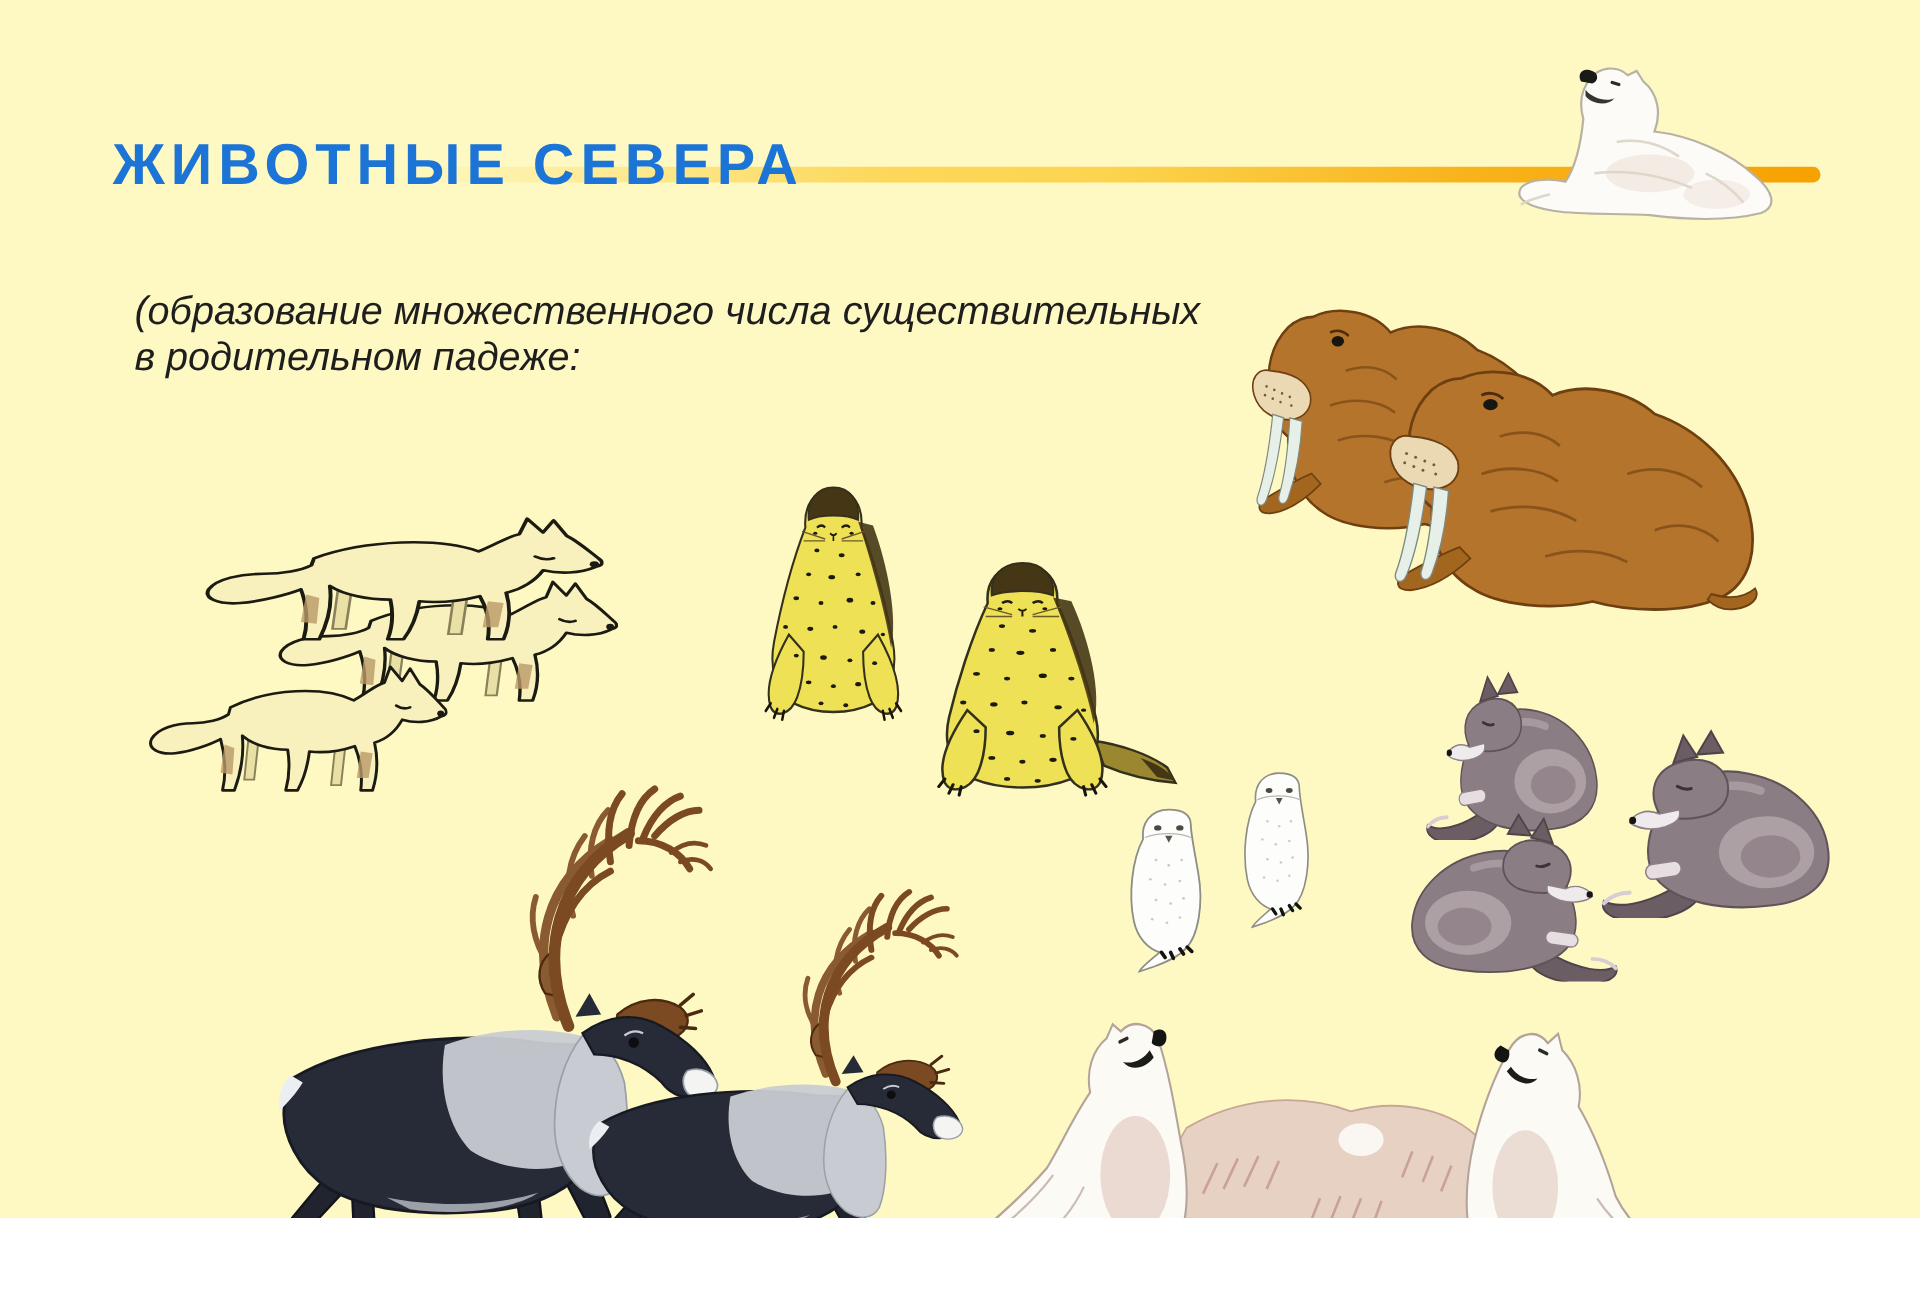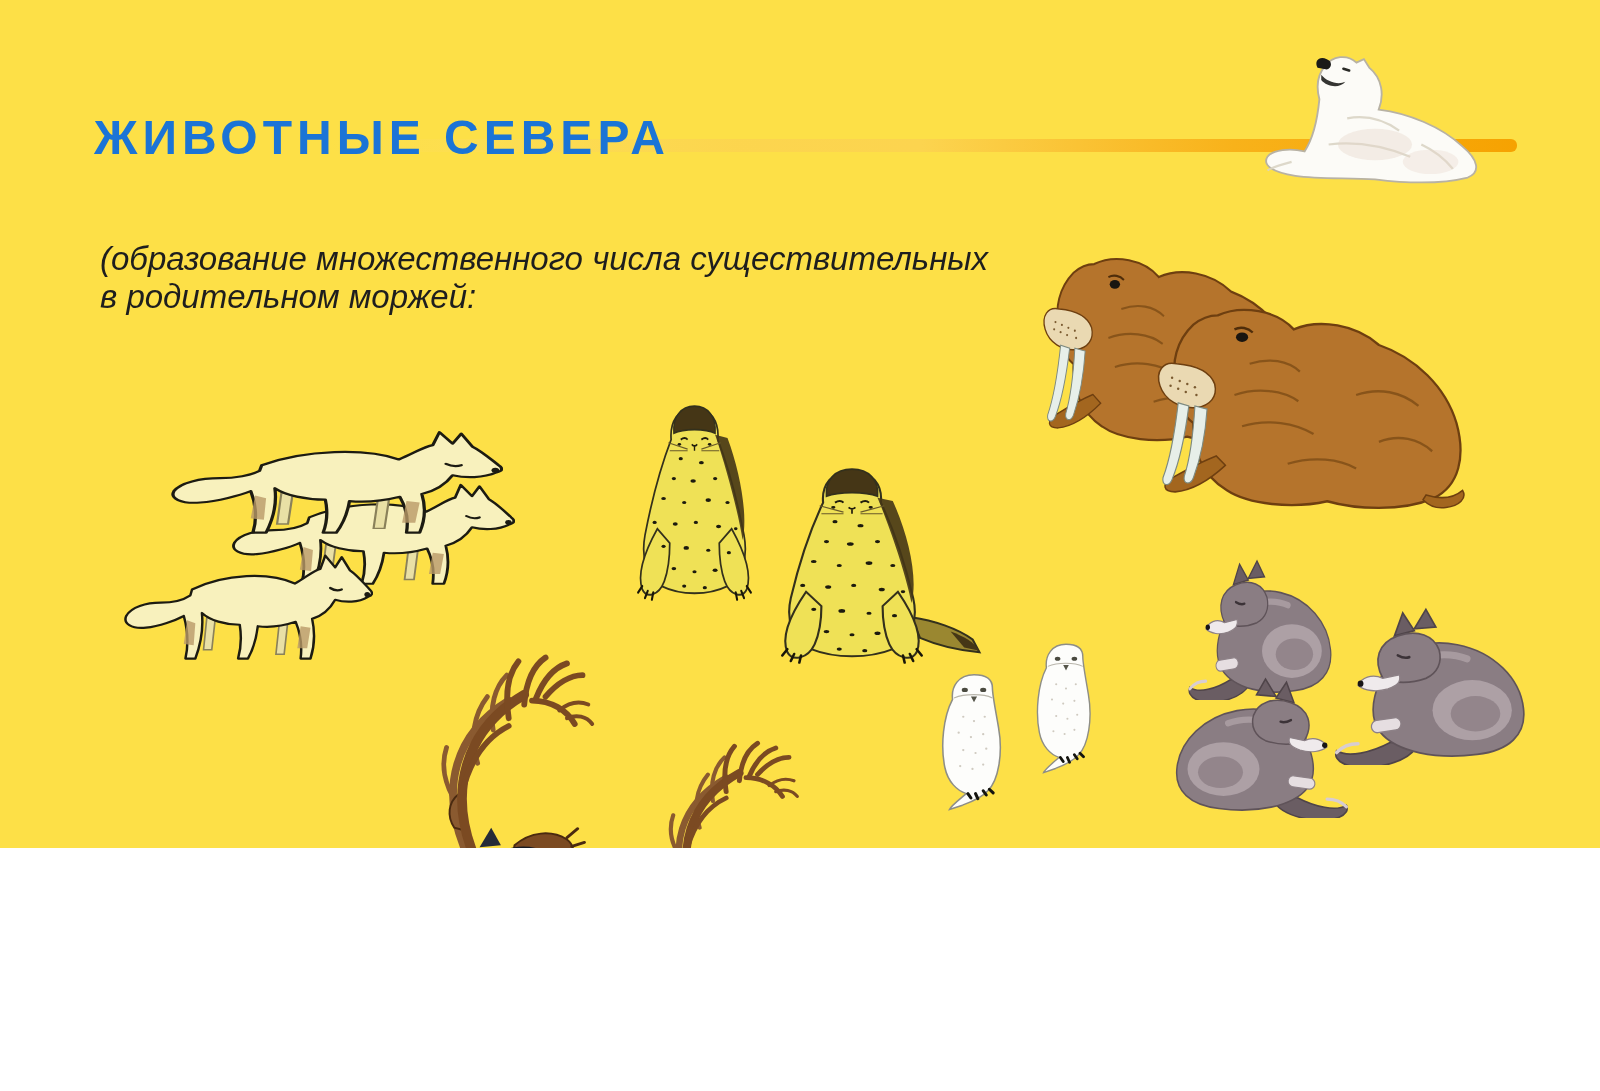--- a/index.html
+++ b/index.html
@@ -1,38 +1,38 @@
 <!DOCTYPE html>
 <html><head>
 <meta charset="utf-8">
 <style>
   html,body{margin:0;padding:0;background:#ffffff;}
   .page{
-    position:relative;width:1600px;height:848px;background:#fde047;
+    position:relative;width:1600px;height:1015px;background:#fef9c3;
     overflow:hidden;font-family:"Liberation Sans","DejaVu Sans",sans-serif;
   }
   .abs{position:absolute;}
   
   .rule{
     left:100px;top:139px;width:1417px;height:13px;z-index:1;border-radius:6px;
     background:linear-gradient(to right,
       rgba(252,222,100,0) 0%, rgba(252,222,100,0) 16%,
       rgba(252,219,96,0.45) 28%, rgba(252,212,79,0.9) 45%,
       #fcd44f 58%, #f8b21a 80%, #f6a201 100%);
   }
   .title{
     left:94px;top:110px;z-index:2;margin:0;
     font-size:48px;font-weight:bold;letter-spacing:5px;color:#1b74d6;
     white-space:nowrap;
   }
   .bear-top{left:1236px;top:40px;z-index:3;}
   
   .task{left:100px;top:240px;width:900px;z-index:2;color:#1e1e1e;}
   .task p{margin:0;font-size:33px;line-height:38px;white-space:nowrap;}
-  .task .it{font-style:italic;}
+  .task .it{font-style:italic;margin-left:12px;}
   
   .ill{z-index:2;}
   .flip{transform:scaleX(-1);}
   
   .underline{
     left:382px;top:1084px;width:116px;height:5px;background:#2da2ea;
     border-radius:2px;z-index:4;
   }
 </style>
 </head>
@@ -52,21 +52,21 @@
              M200,120 C216,128 228,140 234,148 M60,140 C46,144 36,148 34,150" fill="none" stroke="#d9d4c4" stroke-width="2.5" opacity="0.9"></path>
     <ellipse cx="150" cy="120" rx="40" ry="18" fill="#e7d6ca" opacity="0.4"></ellipse>
     <ellipse cx="210" cy="140" rx="30" ry="14" fill="#e7d6ca" opacity="0.35"></ellipse>
     <path d="M88,32 C84,24 90,18 98,22 C104,24 104,32 98,34 Z" fill="#1a1a18"></path>
     <path d="M92,40 C98,48 110,52 118,48 C112,56 98,54 92,46 Z" fill="#1f1f1c" opacity="0.9"></path>
     <path d="M116,33 l6,2" stroke="#2a2a26" stroke-width="3" stroke-linecap="round"></path>
   </svg>
 
   <div class="abs task">
     <p class="it">(образование множественного числа существительных</p>
-    <p class="it">в родительном моржей:</p>
+    <p class="it">в родительном падеже:</p>
   </div>
 
   <svg class="abs ill" style="left:1018px;top:222px;" width="310" height="232" viewBox="0 0 480 320" preserveAspectRatio="none" aria-label="walruses">
     <g id="walrus">
       <path d="M118,58 C150,44 196,52 218,76 C252,62 300,70 330,96 C378,112 418,150 432,196
                C444,238 436,276 402,292 C360,310 298,306 262,296 C216,306 158,300 130,282
                C96,262 84,228 86,196 C70,184 60,164 64,144 C56,120 64,90 86,70 C96,62 106,58 118,58 Z" fill="#b5742c" stroke="#6e3f10" stroke-width="3"></path>
       <path d="M160,120 C186,112 210,116 226,130 M140,160 C170,150 204,154 224,168
                M150,200 C184,190 220,196 244,210 M210,248 C244,238 278,242 300,254
                M300,160 C330,150 360,156 382,174 M330,220 C356,210 382,216 400,232" fill="none" stroke="#7a4a14" stroke-width="3" opacity="0.75"></path>

